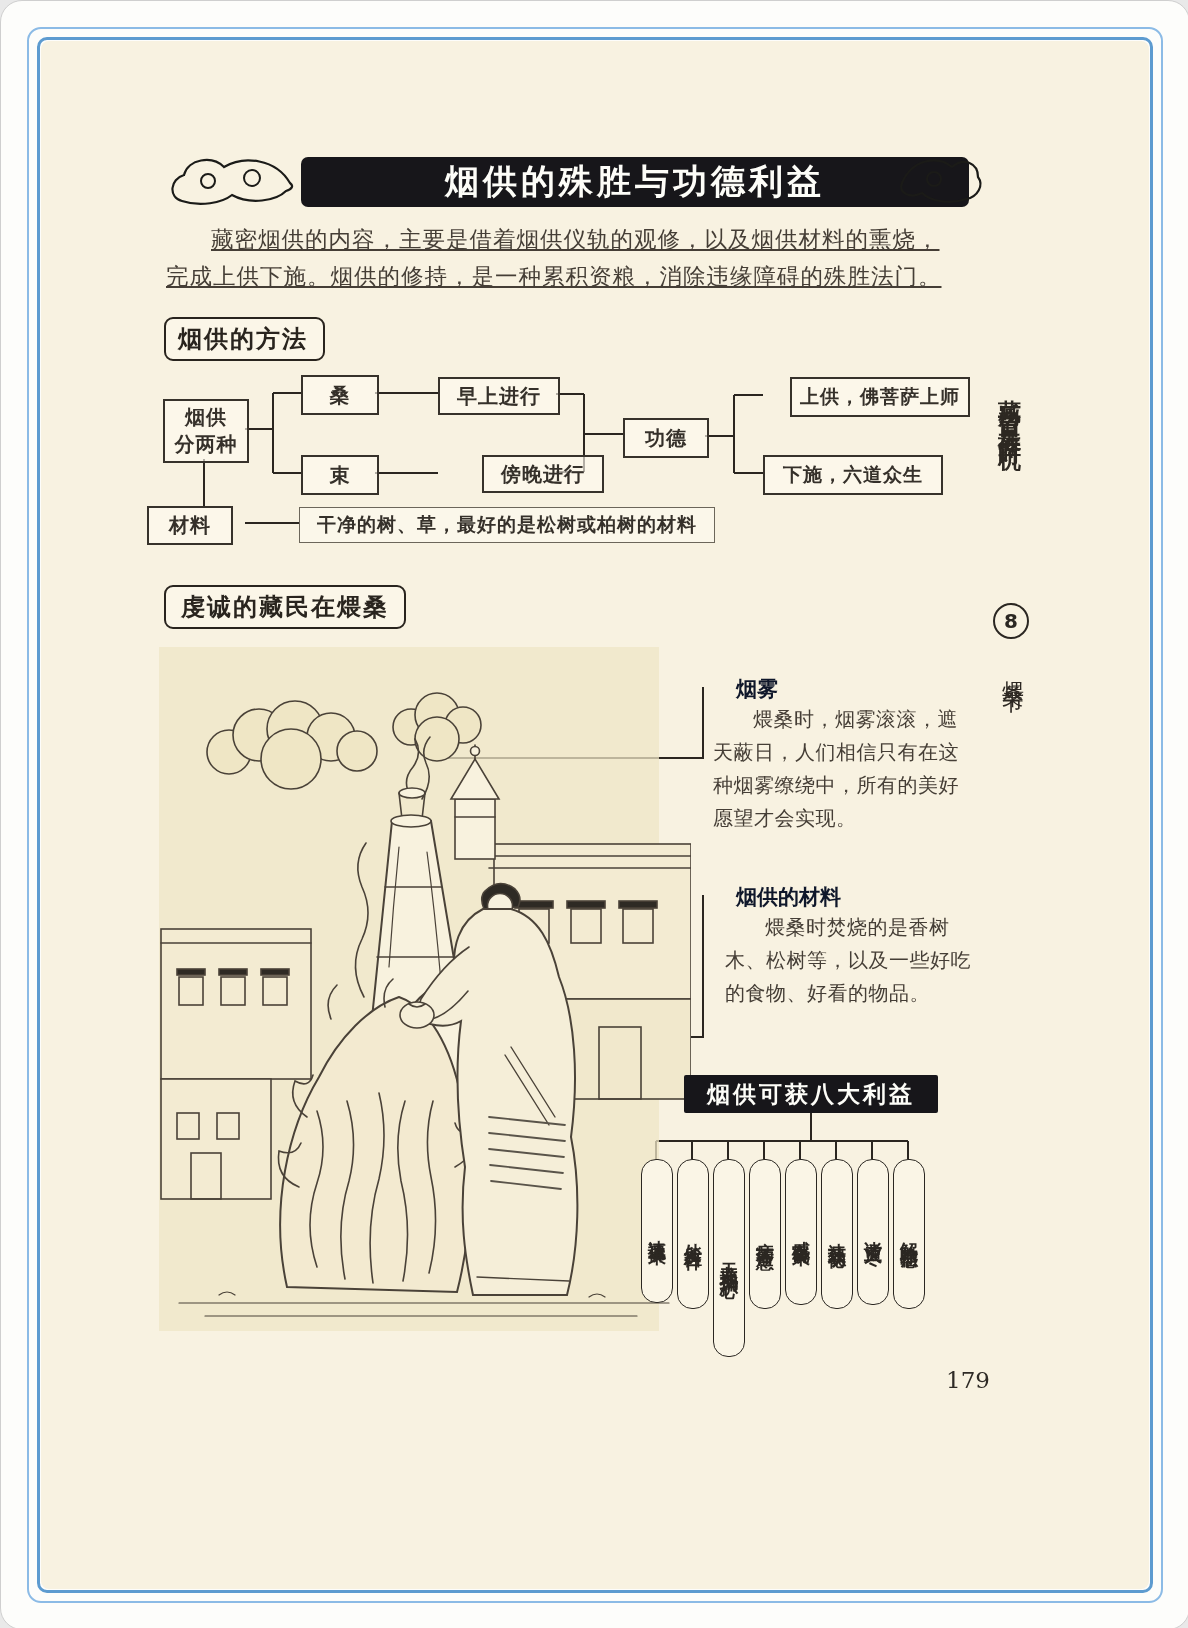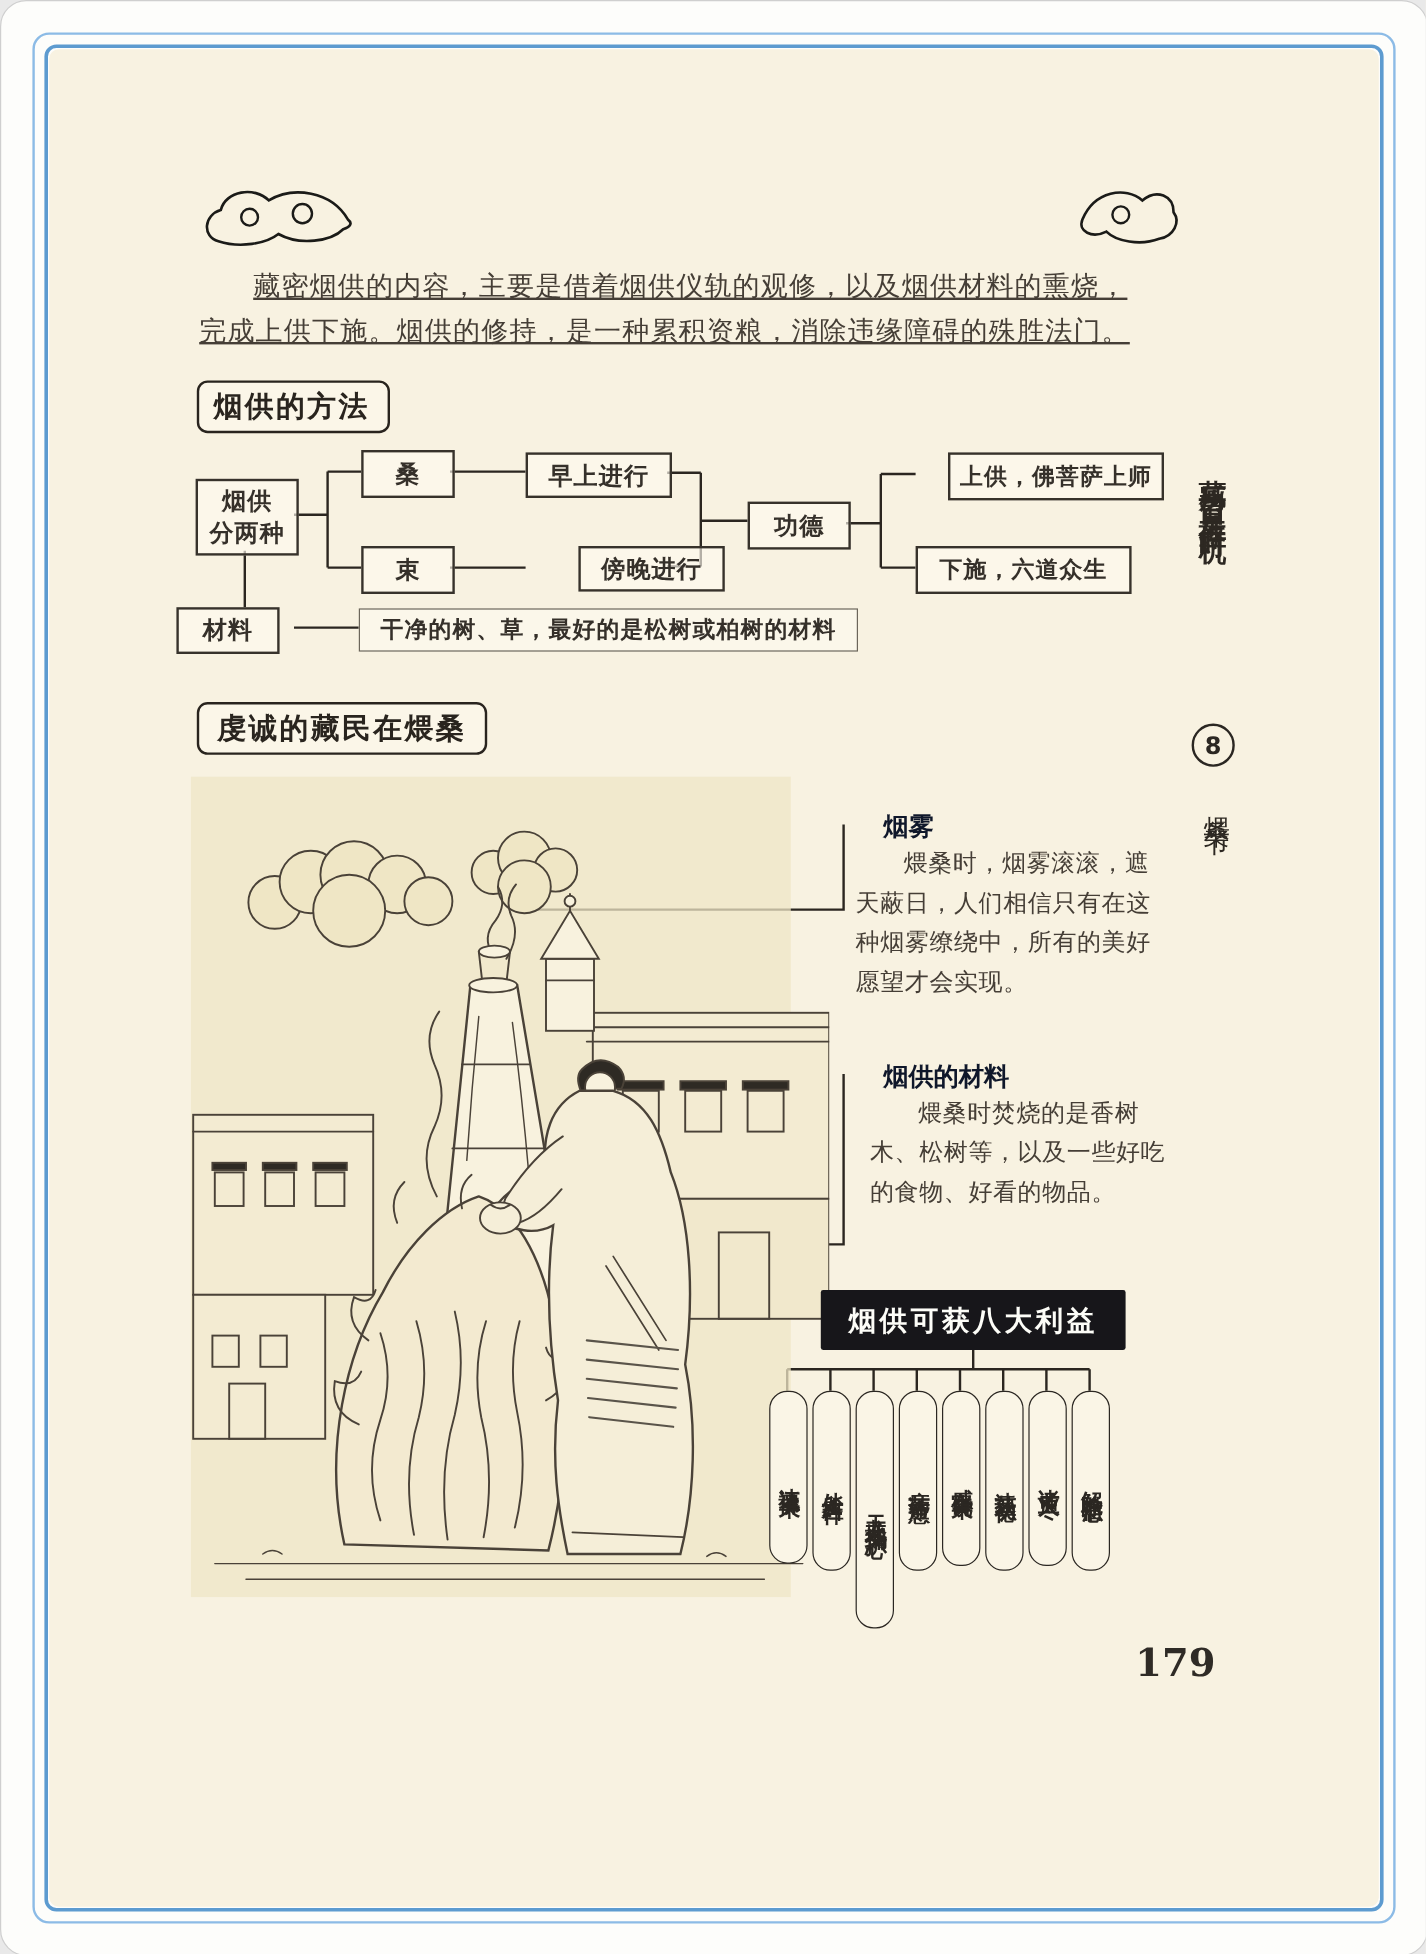--- a/index.html
+++ b/index.html
@@ -29,21 +29,21 @@
     font-size:24px;font-weight:bold;color:#29241e;padding:4px 15px;letter-spacing:2px;
   }
   .fbox{
     border:2px solid #37322b;background:rgba(253,249,238,.65);color:#35302a;
     display:flex;align-items:center;justify-content:center;text-align:center;
     font-size:20px;font-weight:bold;white-space:pre-line;letter-spacing:1px;
   }
   .fbox.small-text{font-size:19px;}
   .fbox.desc{border:1.5px solid #6c665a;background:#fbf7ea;font-weight:600;}
   .benefit-banner{
-    left:683px;top:1074px;width:254px;height:50px;background:#17161a;border-radius:2px;
+    left:683px;top:1074px;width:254px;height:38px;background:#17161a;border-radius:2px;
     display:flex;align-items:center;justify-content:center;color:#fdfdf8;
     font-size:23px;font-weight:bold;letter-spacing:3px;
   }
   .pill{
     width:30px;border:1.8px solid #2b2722;border-radius:15px;background:#faf5e6;
     display:flex;align-items:center;justify-content:center;
     writing-mode:vertical-rl;text-orientation:upright;
     font-size:18px;font-weight:bold;color:#2b2722;letter-spacing:3px;
   }
   .v-text{
@@ -53,21 +53,21 @@
   .callout-title{font-size:21px;font-weight:bold;color:#0f172a;}
   .callout-text{
     font-size:20px;line-height:33px;color:#453e36;text-indent:2em;margin:0;
     font-family:"DejaVu Serif","Liberation Serif",serif;letter-spacing:0.5px;
   }
   .chapter-circle{
     width:32px;height:32px;border:2.2px solid #2b2722;border-radius:50%;
     display:flex;align-items:center;justify-content:center;
     font-size:20px;font-weight:bold;color:#2b2722;background:#f8f2e1;
   }
-  .page-number{font-family:"DejaVu Serif","Liberation Serif",serif;font-size:32px;color:#2f2b26;font-weight:bold;}
+  .page-number{font-family:"DejaVu Serif","Liberation Serif",serif;font-size:23px;color:#2f2b26;}
   svg{display:block;}
 </style>
 </head>
 <body>
 
 <div class="page">
   <div class="paper"></div>
   <div class="frame outer"></div>
   <div class="frame inner"></div>
 
@@ -93,20 +93,23 @@
       <path d="M810,1112 V1140 M655,1140 H907"></path>
       <path d="M655,1140 V1158 M691,1140 V1158 M727,1140 V1158 M763,1140 V1158 M799,1140 V1158 M835,1140 V1158 M871,1140 V1158 M907,1140 V1158"></path>
     </g>
   </svg>
 
   <svg class="abs" style="left:165px;top:150px;" width="132" height="58" viewBox="0 0 132 58">
     <path d="M124,32 C110,8 78,4 58,16 C46,4 22,8 18,24 C4,28 2,46 16,50 C34,56 56,52 66,44 C84,54 110,50 120,40 C126,38 128,35 124,32 Z" fill="none" stroke="#1b1b18" stroke-width="2.2"></path>
     <circle cx="42" cy="30" r="7" fill="none" stroke="#1b1b18" stroke-width="2"></circle>
     <circle cx="86" cy="27" r="8" fill="none" stroke="#1b1b18" stroke-width="2"></circle>
   </svg>
+  <div class="abs title-banner">
+    <span>烟供的殊胜与功德利益</span>
+  </div>
   <svg class="abs" style="left:893px;top:150px;" width="90" height="58" viewBox="0 0 90 58">
     <path d="M8,32 C18,8 44,4 58,16 C70,6 84,12 84,26 C90,34 84,46 72,48 C56,54 36,50 28,42 C16,48 4,42 8,32 Z" fill="none" stroke="#1b1b18" stroke-width="2.2"></path>
     <circle cx="40" cy="28" r="7" fill="none" stroke="#1b1b18" stroke-width="2"></circle>
   </svg>
 
   <p class="abs intro">藏密烟供的内容，主要是借着烟供仪轨的观修，以及烟供材料的熏烧，完成上供下施。烟供的修持，是一种累积资粮，消除违缘障碍的殊胜法门。</p>
 
   <div class="abs sec-header" style="left:163px;top:316px;padding-left:12px;">烟供的方法</div>
 
   <div class="abs fbox" style="left:162px;top:398px;width:82px;height:60px;">烟供

